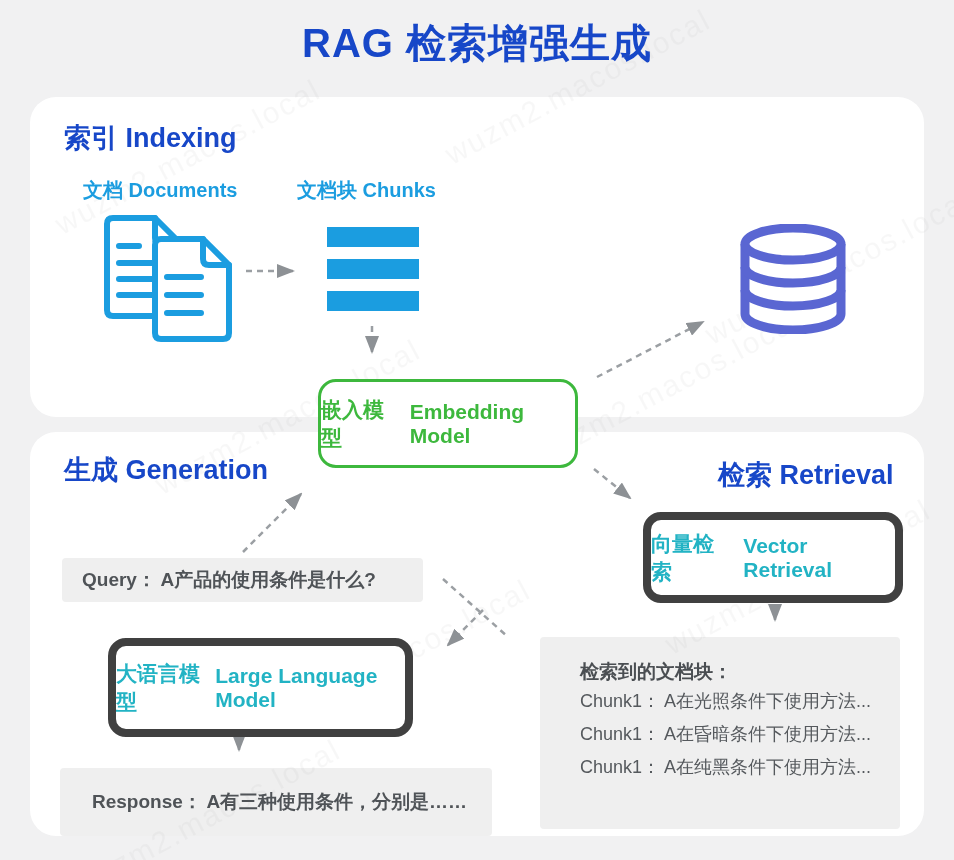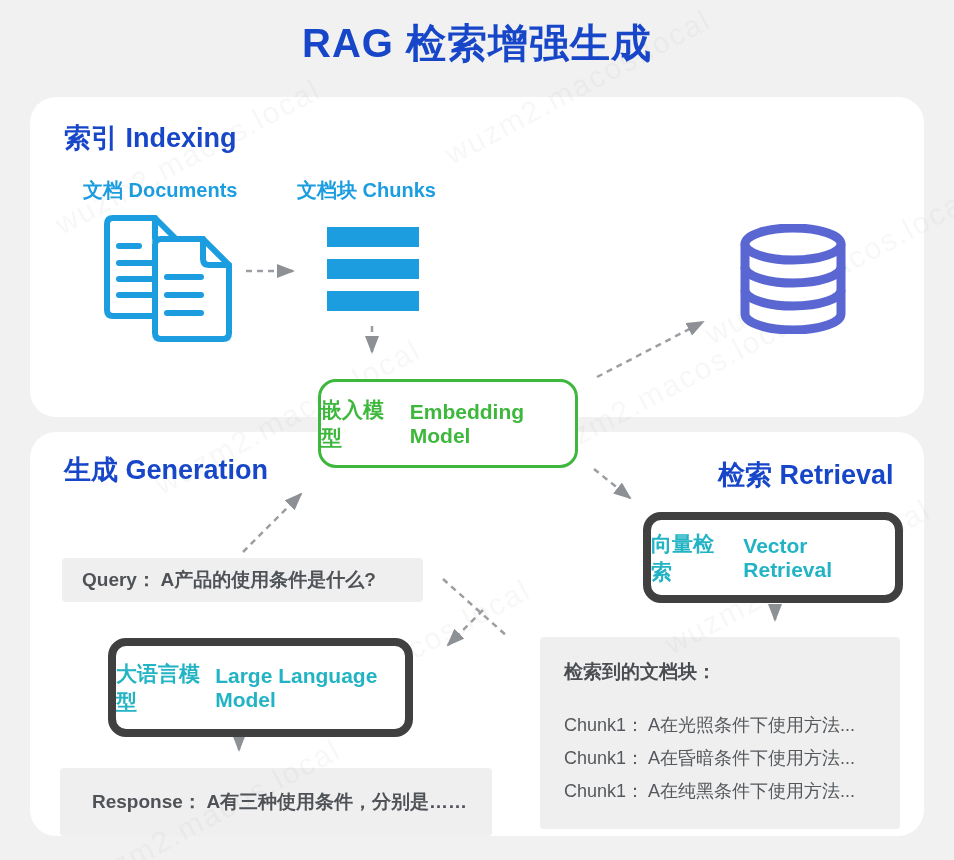--- a/index.html
+++ b/index.html
@@ -50,23 +50,23 @@
   .node-teal{border:8px solid #404040;color:#22b3c4;}
 
   .graybox{
     position:absolute;background:#efefef;border-radius:4px;box-sizing:border-box;
     color:#4f5357;
   }
   .box-query{left:62px;top:558px;width:361px;height:44px;
     display:flex;align-items:center;padding-left:20px;font-size:19px;font-weight:700;}
   .box-response{left:60px;top:768px;width:432px;height:68px;
     display:flex;align-items:center;padding-left:32px;font-size:19px;font-weight:600;}
-  .box-chunks{left:540px;top:637px;width:360px;height:192px;padding:22px 0 0 24px;}
+  .box-chunks{left:540px;top:637px;width:360px;height:192px;padding:22px 0 0 40px;}
   .box-chunks .chunks-heading{font-size:19px;font-weight:600;color:#4a4e52;}
-  .box-chunks .chunk-items{margin-top:24px;font-size:18px;line-height:33px;color:#55595d;}
+  .box-chunks .chunk-items{font-size:18px;line-height:33px;color:#55595d;}
 
   svg.arrows{position:absolute;left:0;top:0;z-index:5;pointer-events:none;}
   svg .dash{fill:none;stroke:#9b9fa3;stroke-width:2.5;stroke-dasharray:6 5;}
 
   .icon-abs{position:absolute;z-index:4;}
 
   .watermark{position:absolute;inset:0;z-index:2;pointer-events:none;}
   .watermark span{
     position:absolute;font-size:30px;letter-spacing:2px;color:#808080;opacity:0.055;
     transform:rotate(-28deg);white-space:nowrap;

